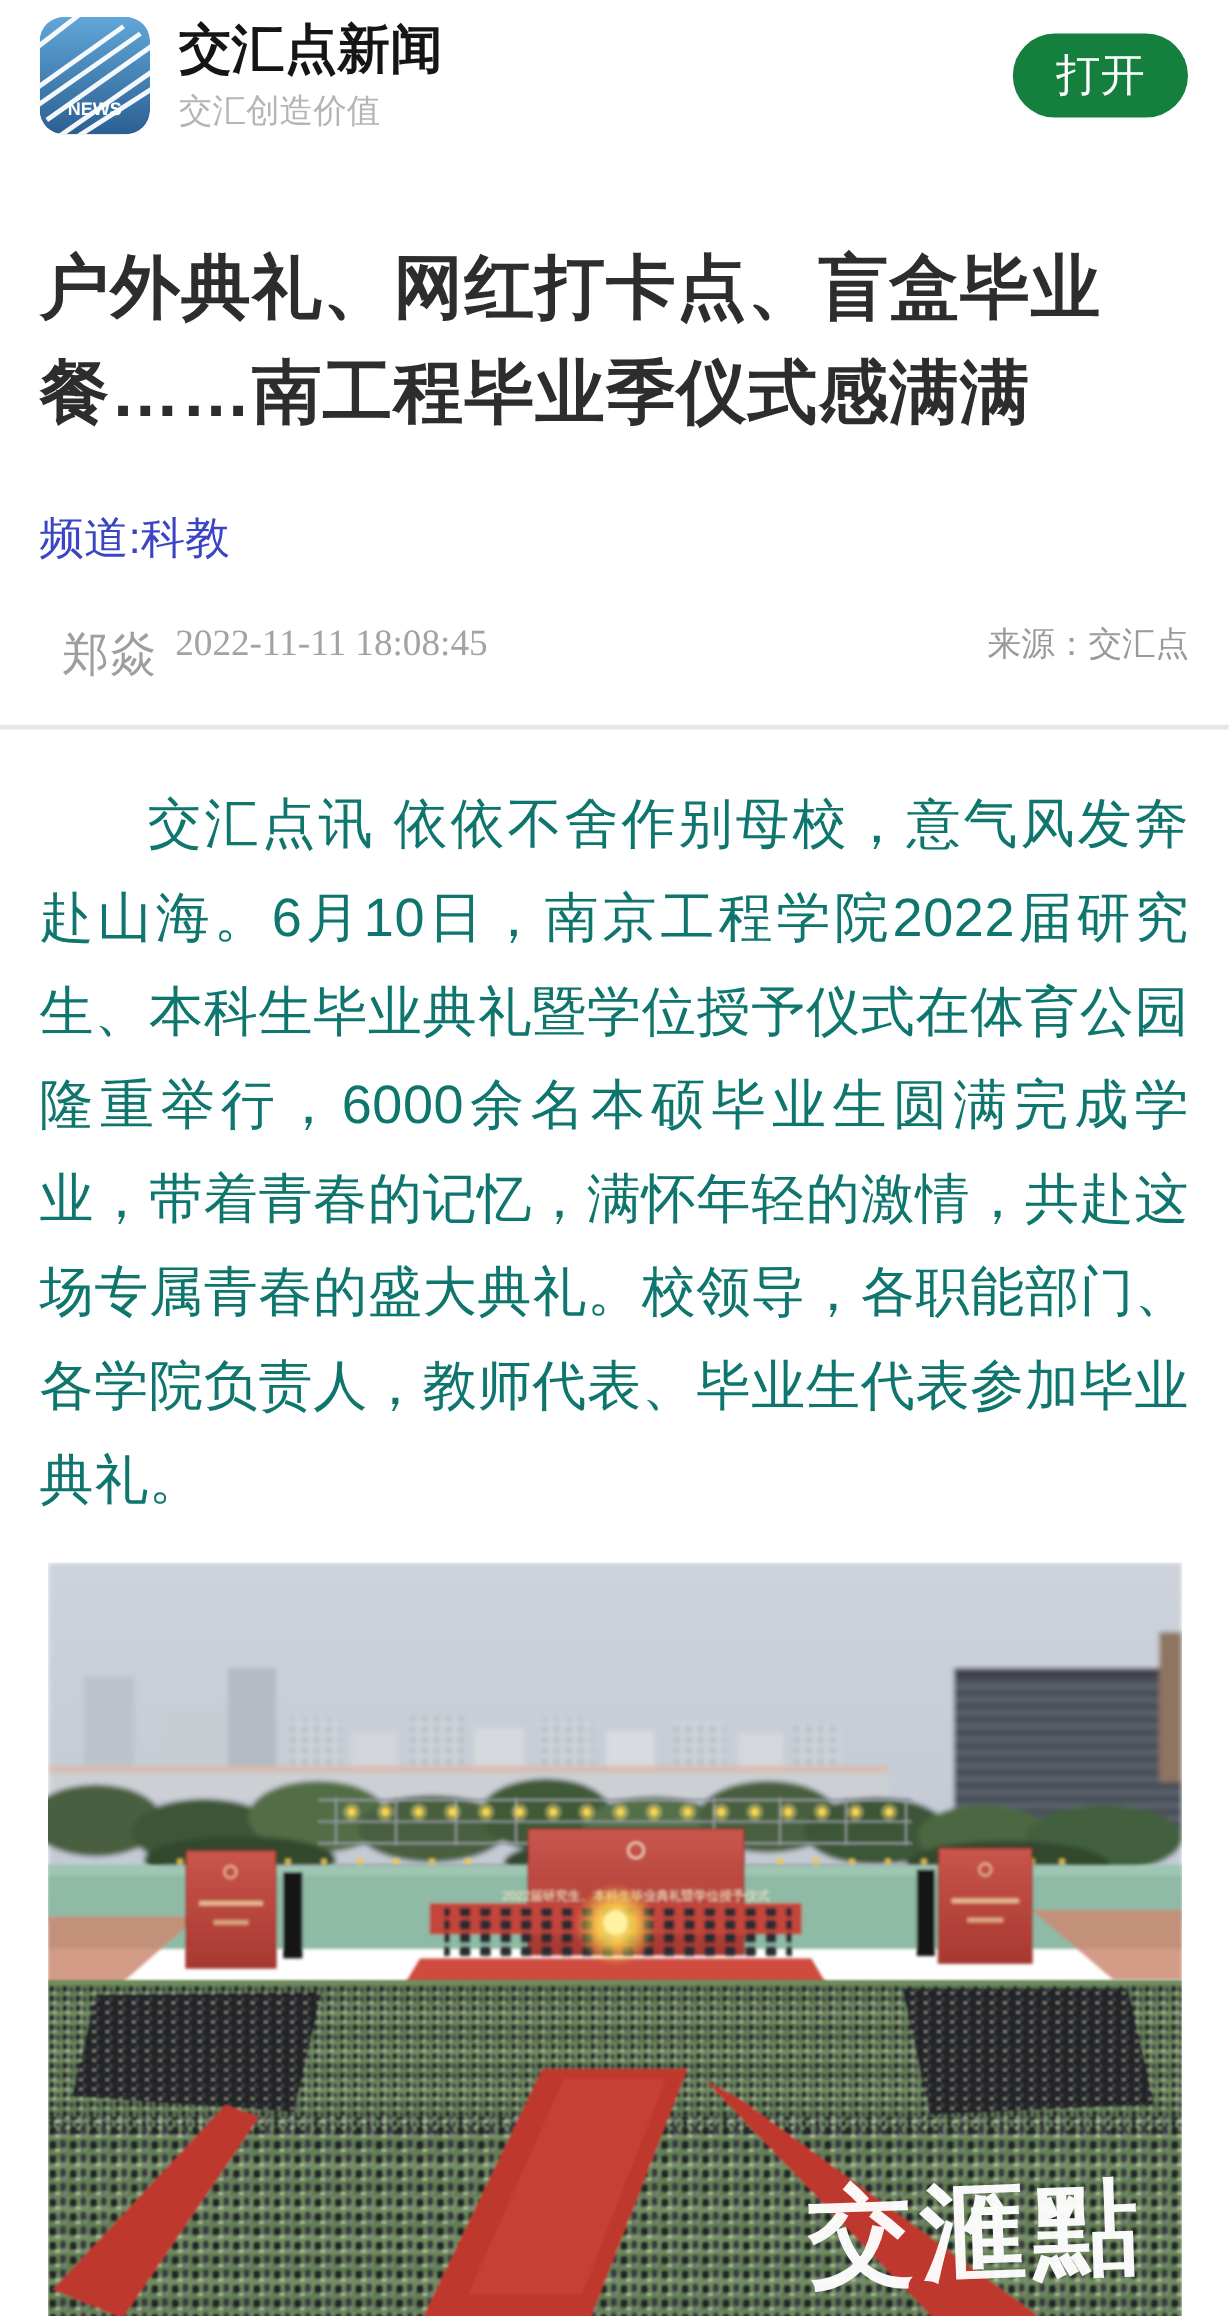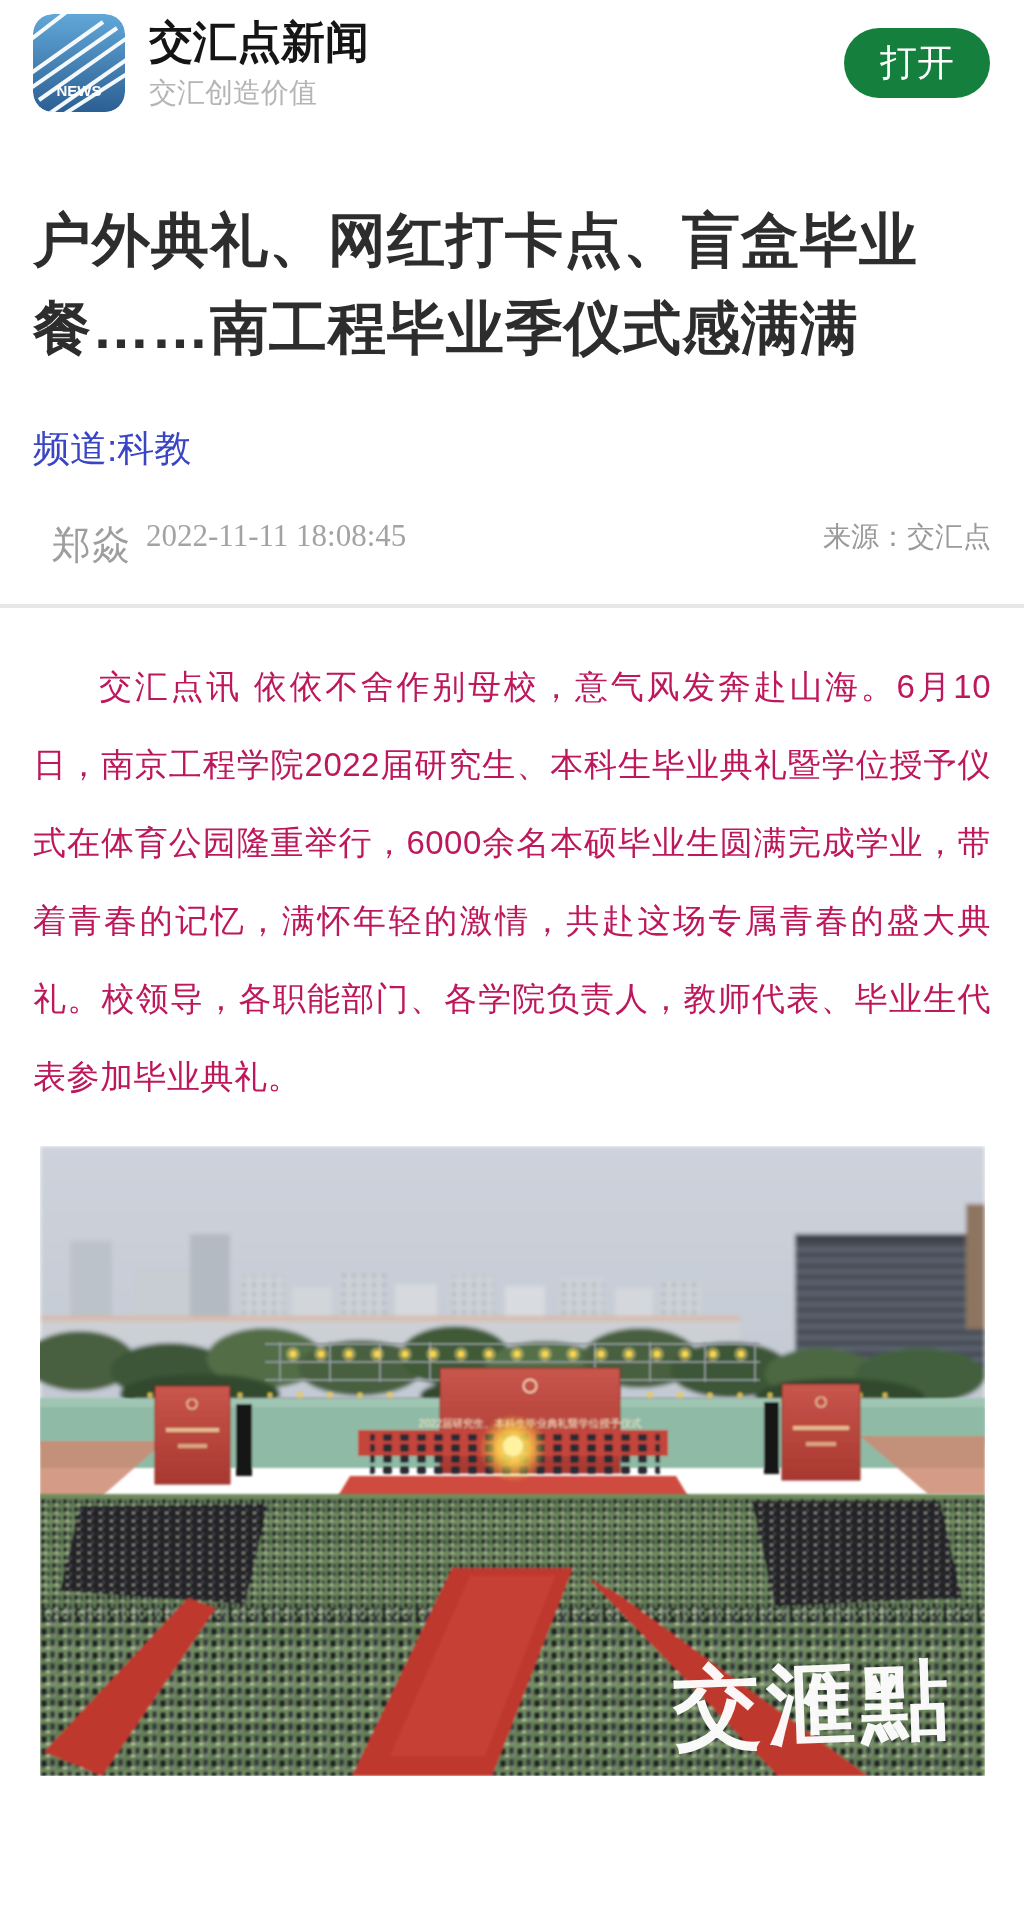--- a/index.html
+++ b/index.html
@@ -30,21 +30,21 @@
   }
   .channel { margin:52px 33px 0 33px; font-size:37px; color:#3a45c5; display:inline-block; }
   .meta-row { margin:44px 33px 0 52px; display:flex; align-items:flex-start; }
   .author { font-size:39px; color:#9e9e9e; }
   .pub-time { font-size:31px; color:#a3a3a3; margin-left:16px; font-family:"Liberation Serif", serif; }
   .source { margin-left:auto; font-size:28px; color:#9a9a9a; }
   .divider { margin-top:32px; height:4px; background:#e7e7e7; width:100%; }
 
   
   .body-text {
-    margin:40px 33px 0 33px; font-size:33px; line-height:78px; color:#be185d;
+    margin:40px 33px 0 33px; font-size:45px; line-height:78px; color:#0f766e;
     text-indent:2em; text-align:justify; letter-spacing:0.5px;
   }
 
   
   .photo-wrap { margin:30px 40px 0 40px; width:945px; height:630px; }
   .photo-wrap svg { display:block; width:945px; height:630px; }
 </style>
 </head>
 <body>
 

